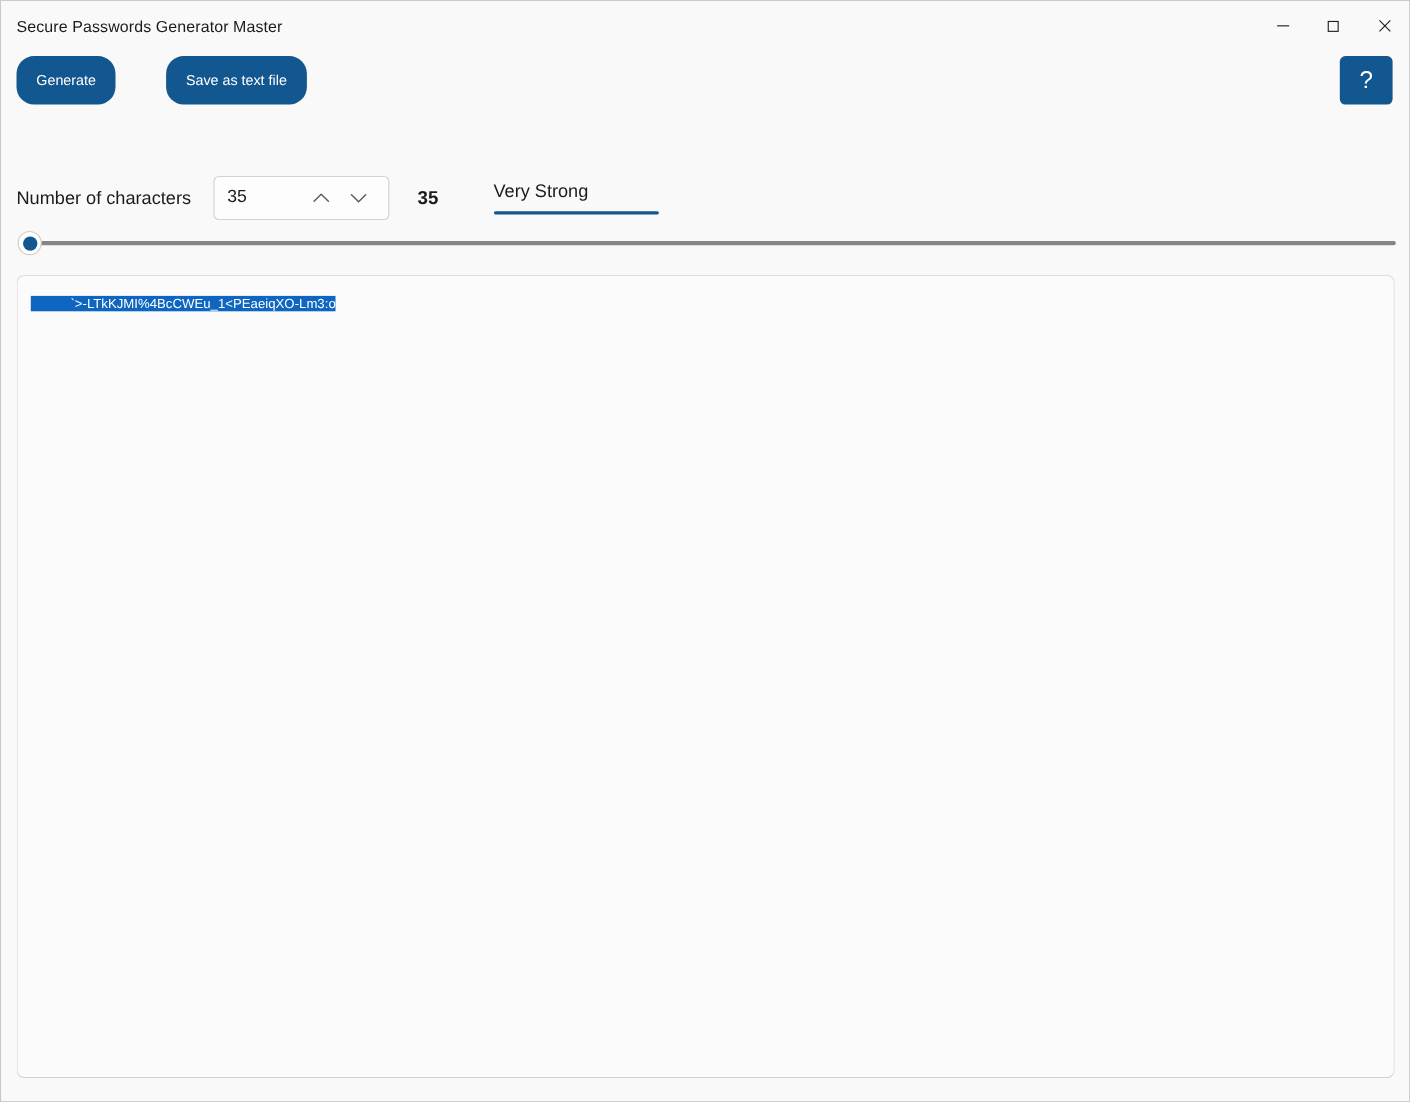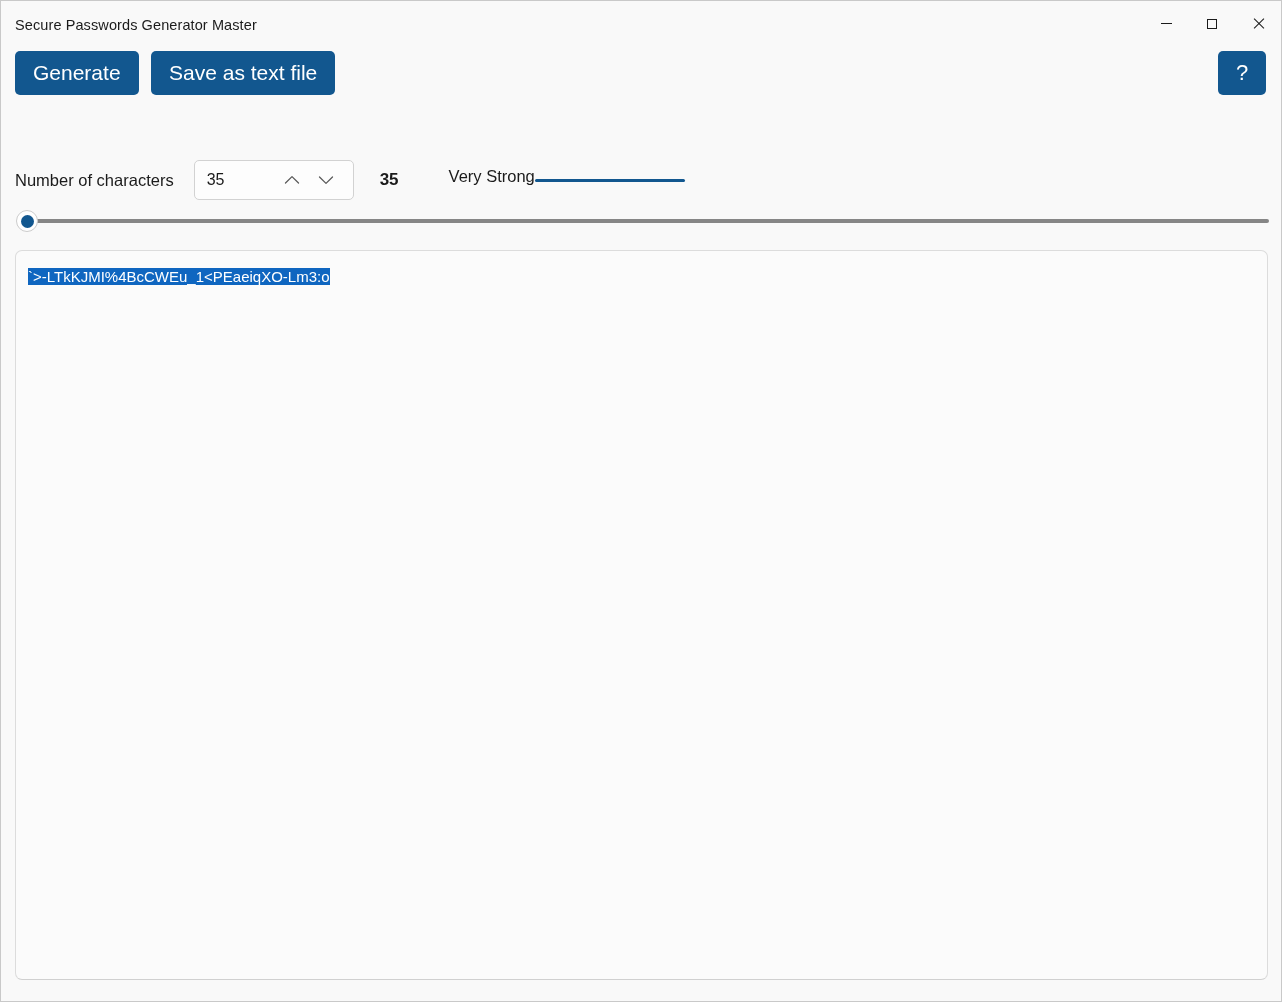--- a/index.html
+++ b/index.html
@@ -95,23 +95,23 @@
     width: 100%;
     height: 44px;
   }
   .primary-btn {
     position: absolute;
     top: 0;
     height: 44px;
     background: #12578f;
     color: #ffffff;
     border: none;
-    border-radius: 5px;
-    font-family: "Liberation Sans", sans-serif;
-    font-size: 21px;
+    border-radius: 16px;
+    font-family: "Liberation Sans", sans-serif;
+    font-size: 13px;
     padding: 0 18px;
     cursor: pointer;
     line-height: 44px;
     text-align: center;
     white-space: nowrap;
   }
   #btn-generate { left: 14px; }
   #btn-save { left: 126px; margin-left: 24px; }
   #btn-help {
     position: absolute;
@@ -217,22 +217,22 @@
 
   #count-value {
     margin-left: 26px;
     font-size: 17px;
     font-weight: bold;
     color: #1b1b1b;
   }
   #strength-wrap {
     margin-left: 50px;
     display: flex;
-    flex-direction: row;
-    align-items: center;
+    flex-direction: column;
+    align-items: flex-start;
   }
   #strength-label {
     font-size: 16.5px;
     color: #1b1b1b;
     white-space: nowrap;
     padding-bottom: 8px;
   }
   #strength-bar {
     width: 150px;
     height: 3px;
@@ -295,27 +295,28 @@
     background: #fbfbfb;
     border: 1px solid #dcdcdc;
     border-bottom: 1px solid #d0d0d0;
     border-radius: 7px;
     overflow: hidden;
     padding: 15px 0 0 12px;
     cursor: text;
   }
   #password-line {
     font-family: "Liberation Sans", sans-serif;
-    font-size: 15px;
+    font-size: 12px;
     line-height: 21px;
     color: #ffffff;
     background: #0f66c0;
     display: inline;
     white-space: pre;
     letter-spacing: 0;
+    padding-left: 36px;
   }
 </style>
 </head>
 <body>
 
 <div id="window">
 
   <div id="titlebar">
     <div id="title-text">Secure Passwords Generator Master</div>
     <div id="caption-buttons">

